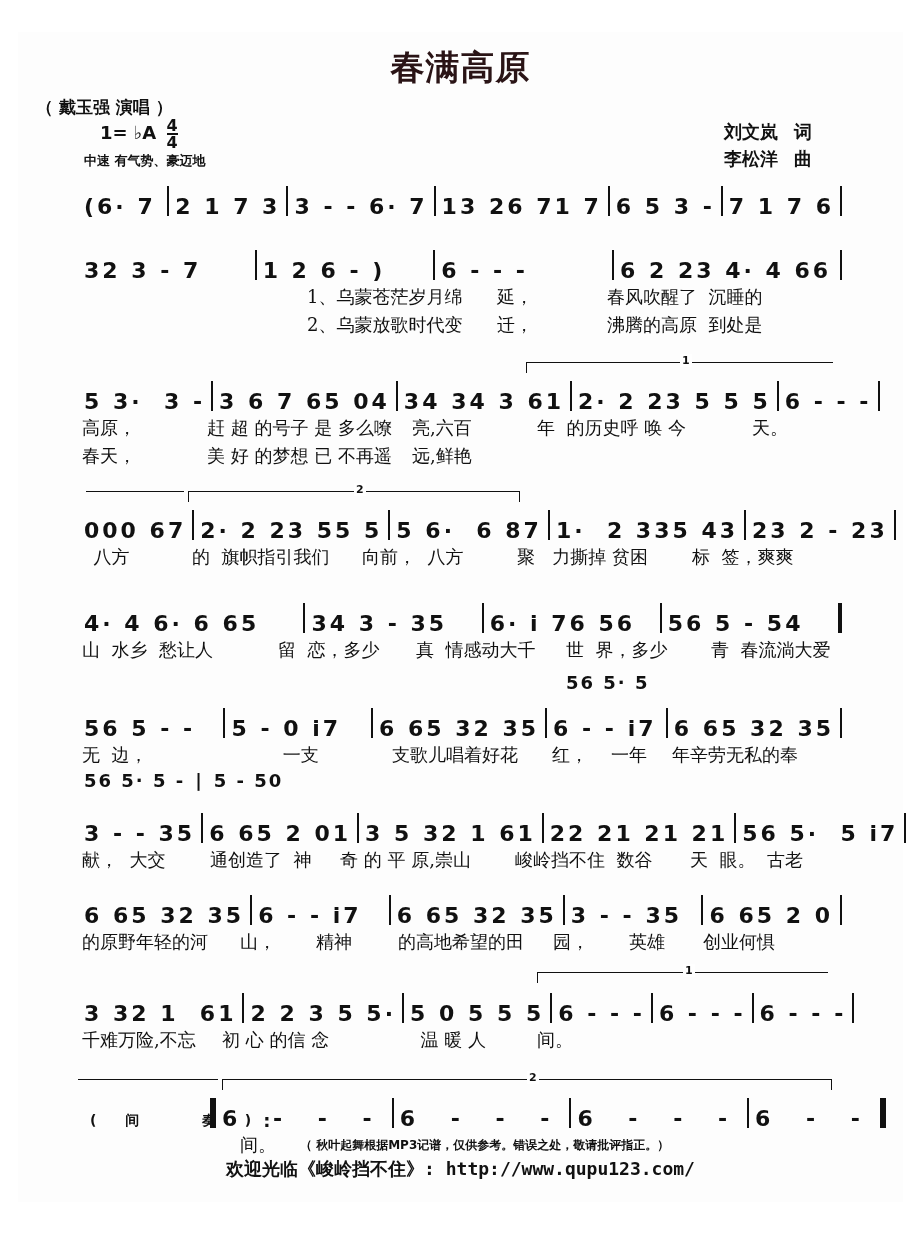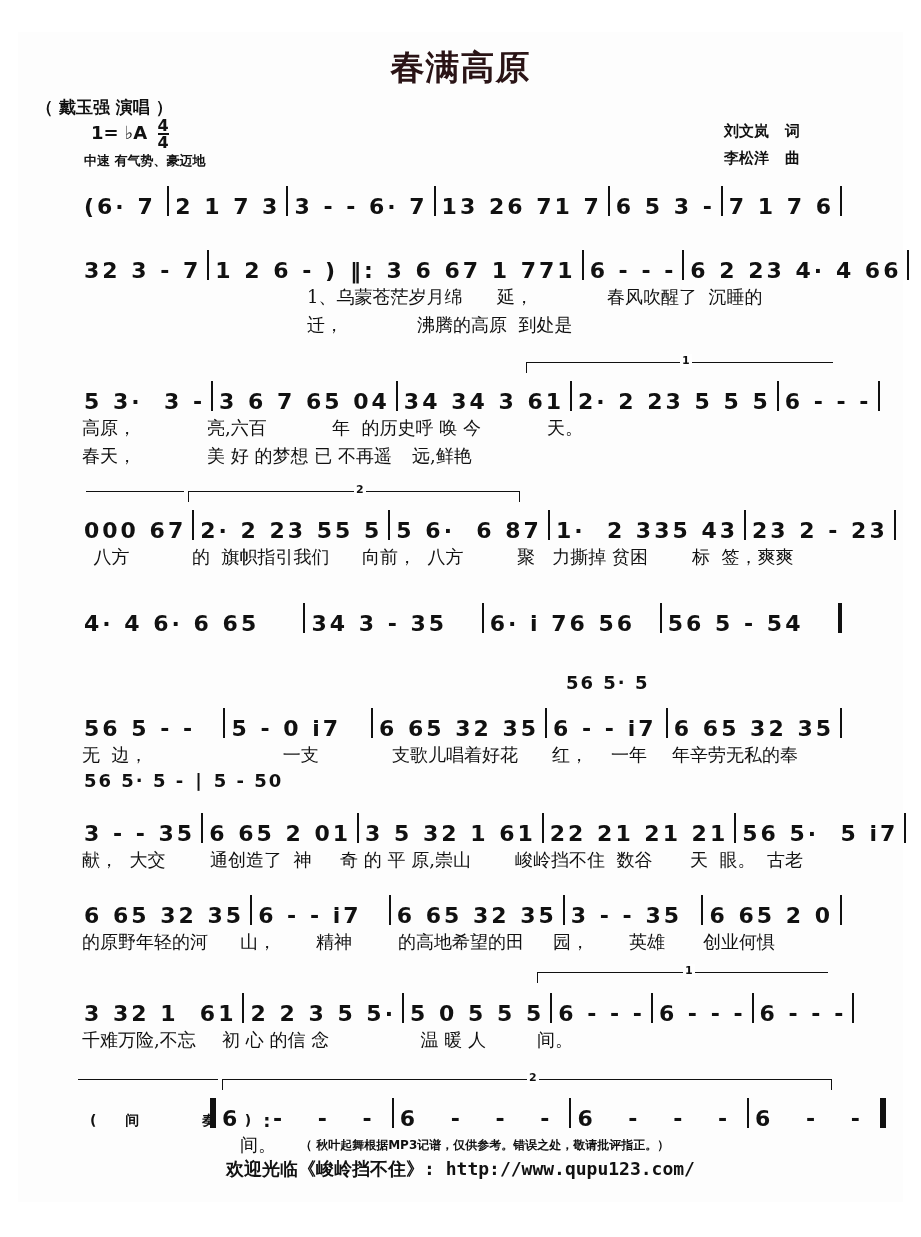--- a/index.html
+++ b/index.html
@@ -2,26 +2,26 @@
 <html><head>
 <meta charset="utf-8">
 <style>
   html, body { margin: 0; padding: 0; background: #ffffff; }
   body { width: 921px; height: 1237px; position: relative; overflow: hidden;
          font-family: "DejaVu Sans", "Liberation Sans", sans-serif; color: #111; }
   .page { position: absolute; left: 18px; top: 32px; width: 885px; height: 1170px; background: #fdfdfd; }
   .title { position: absolute; left: 0; width: 921px; top: 45px; text-align: center;
            font-size: 34px; font-weight: bold; color: #2a1416; letter-spacing: 1px; }
   .singer { position: absolute; left: 0; width: 921px; top: 96px; text-align: left; font-size: 17px; font-weight: bold; padding-left: 36px; }
-  .key { position: absolute; left: 91px; top: 118px; font-size: 18px; font-weight: bold; }
+  .key { position: absolute; left: 100px; top: 118px; font-size: 18px; font-weight: bold; }
   .key .frac { display: inline-block; vertical-align: middle; text-align: center; line-height: 15px; font-size: 16px; margin-left: 4px; }
   .key .frac span { display: block; }
   .key .frac .n { border-bottom: 2px solid #111; }
   .tempo { position: absolute; left: 84px; top: 152px; font-size: 13px; font-weight: bold; }
-  .credits { position: absolute; left: 724px; top: 118px; font-size: 15px; font-weight: bold; line-height: 27px; }
+  .credits { position: absolute; left: 724px; top: 118px; font-size: 18px; font-weight: bold; line-height: 27px; }
   .credits .row span + span { margin-left: 16px; }
 
   .line { position: absolute; left: 82px; width: 760px; font-weight: bold; }
   .notes { display: flex; align-items: flex-end; height: 36px; font-size: 22px; white-space: pre; }
   .measure { flex: 1; display: flex; align-items: center; justify-content: flex-start; gap: 0; padding: 0 6px; letter-spacing: 3px; position: relative; }
   .measure:first-child { padding-left: 2px; }
   .bar { width: 2px; height: 30px; background: #111; align-self: center; flex: 0 0 2px; }
   .bar.double { width: 6px; flex-basis: 6px; background: transparent; border-left: 2px solid #111; border-right: 4px solid #111; box-sizing: border-box; }
   .lyric { display: flex; font-size: 18px; font-weight: normal; white-space: pre; height: 28px; align-items: center; font-family: "DejaVu Serif", "Liberation Serif", serif; }
   .volta { position: absolute; height: 10px; border-top: 1.5px solid #111; border-left: 1.5px solid #111; font-size: 11px; }
@@ -68,50 +68,52 @@
     <div class="measure" style="flex:1.2">13 26 71 7</div><div class="bar"></div>
     <div class="measure">6 5 3 -</div><div class="bar"></div>
     <div class="measure">7 1 7 6</div><div class="bar"></div>
   </div>
 </div>
 
 <div class="line" style="top:247px">
   <div class="notes">
     <div class="measure">32 3 - 7</div><div class="bar"></div>
     <div class="measure">1 2 6 - )</div>
-    <div class="measure" style="flex:1.4">‖: 3 6 67 1 771</div><div class="bar"></div>
+    <div class="bar"></div>
     <div class="measure">6 - - -</div><div class="bar"></div>
     <div class="measure" style="flex:1.3">6 2 23 4· 4 66</div><div class="bar"></div>
   </div>
   <div class="lyric">
     <span style="width:225px"></span>
     <span style="width:190px">1、乌蒙苍茫岁月绵</span>
     <span style="width:110px">延，</span>
     <span>春风吹醒了  沉睡的</span>
   </div>
   <div class="lyric">
     <span style="width:225px"></span>
+    <span style="width:190px">2、乌蒙放歌时代变</span>
     <span style="width:110px">迁，</span>
     <span>沸腾的高原  到处是</span>
   </div>
 </div>
 
 <div class="volta" style="left:526px; top:362px; width:306px;">
     <span class="num">1</span>
   </div>
 <div class="line" style="top:378px">
   <div class="notes">
     <div class="measure">5 3·  3 -</div><div class="bar"></div>
     <div class="measure" style="flex:1.3">3 6 7 65 04</div><div class="bar"></div>
     <div class="measure">34 34 3 61</div><div class="bar"></div>
     <div class="measure" style="flex:1.3">2· 2 23 5 5 5</div><div class="bar"></div>
     <div class="measure" style="flex:0.7">6 - - -</div><div class="bar"></div>
   </div>
   <div class="lyric">
     <span style="width:125px">高原，</span>
+    <span style="width:205px">赶 超 的号子 是 多么嘹</span>
     <span style="width:125px">亮,六百</span>
     <span style="width:215px">年  的历史呼 唤 今</span>
     <span>天。</span>
   </div>
   <div class="lyric">
     <span style="width:125px">春天，</span>
     <span style="width:205px">美 好 的梦想 已 不再遥</span>
     <span>远,鲜艳</span>
   </div>
 </div>
@@ -137,20 +139,27 @@
   </div>
 </div>
 
 <div class="line" style="top:600px">
   <div class="notes">
     <div class="measure" style="flex:1.3">4· 4 6· 6 65</div><div class="bar"></div>
     <div class="measure">34 3 - 35</div><div class="bar"></div>
     <div class="measure">6· i 76 56</div><div class="bar"></div>
     <div class="measure">56 5 - 54</div><div class="bar"></div>
     <div class="bar"></div>
+  </div>
+  <div class="lyric">
+    <span style="width:196px">山  水乡  愁让人</span>
+    <span style="width:138px">留  恋，多少</span>
+    <span style="width:150px">真  情感动大千</span>
+    <span style="width:145px">世  界，多少</span>
+    <span>青  春流淌大爱</span>
   </div>
 </div>
 <div class="alt" style="left:566px; top:672px;">56 5· 5</div>
 
 <div class="line" style="top:705px">
   <div class="notes">
     <div class="measure">56 5 - -</div><div class="bar"></div>
     <div class="measure">5 - 0 i7</div><div class="bar"></div>
     <div class="measure">6 65 32 35</div><div class="bar"></div>
     <div class="measure" style="flex:0.8">6 - - i7</div><div class="bar"></div>

